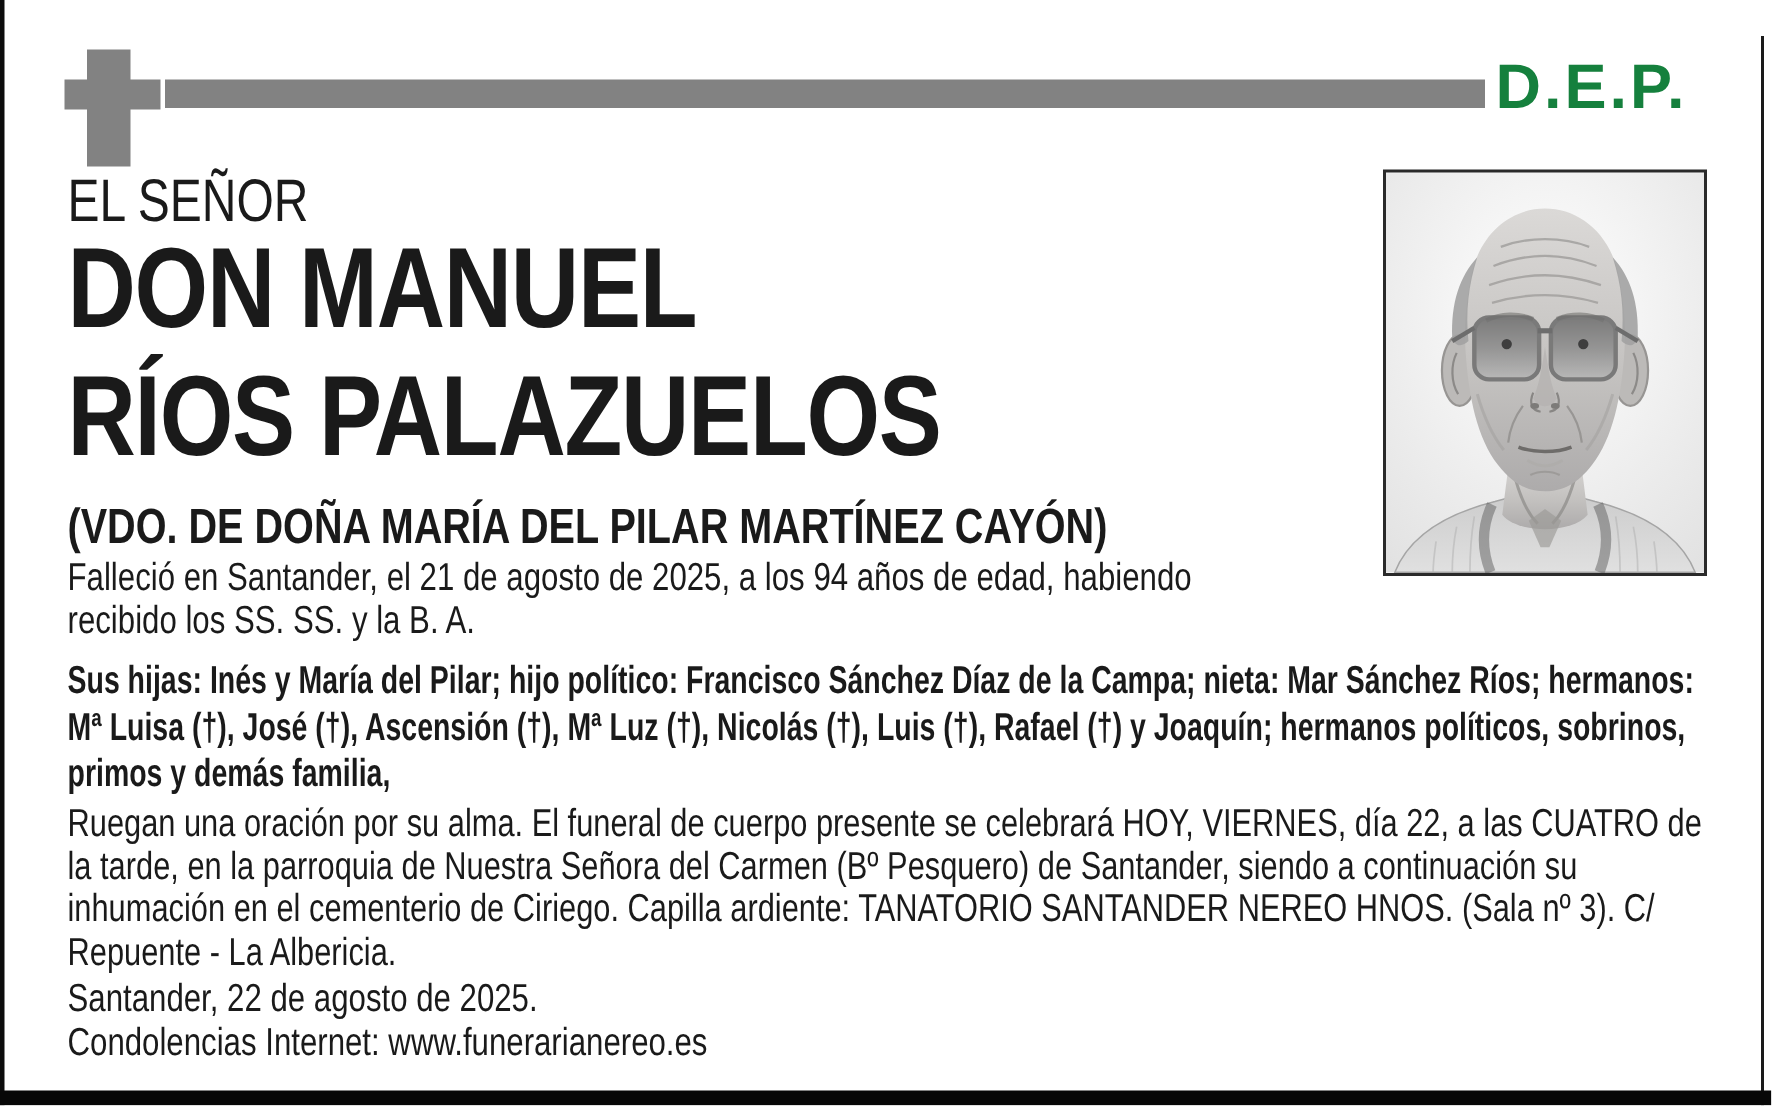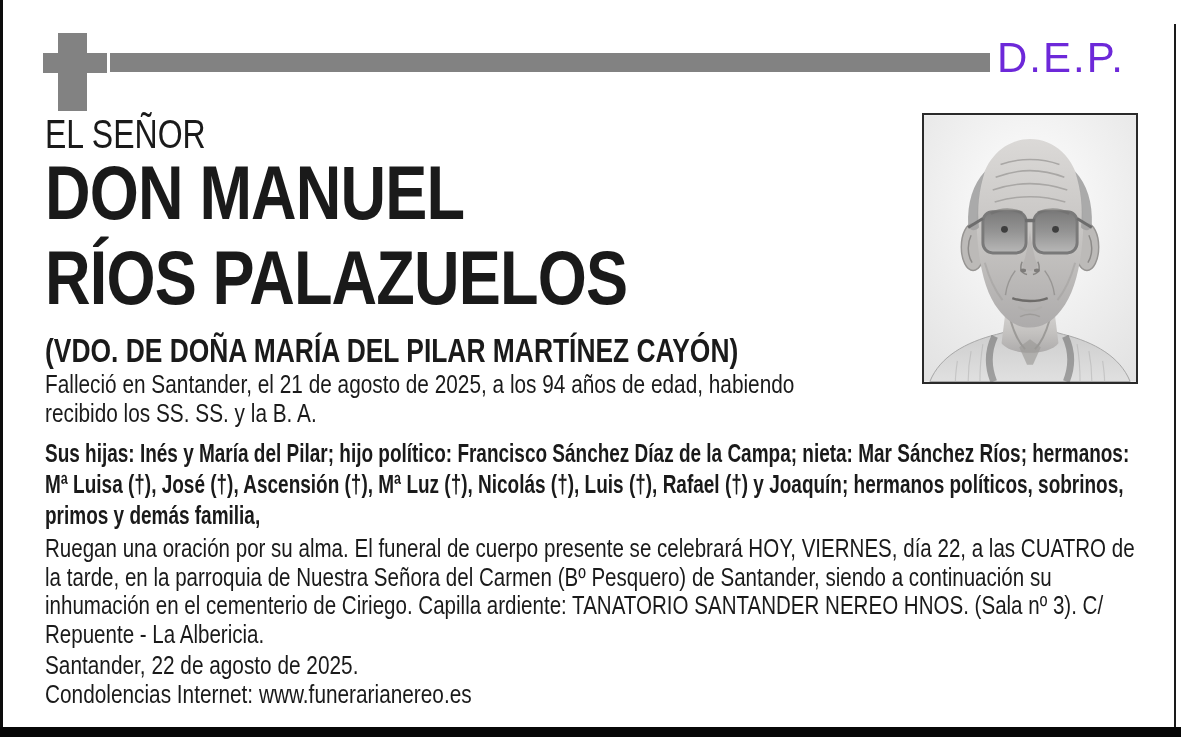--- a/index.html
+++ b/index.html
@@ -11,22 +11,22 @@
   }
   
   .frame-left  { position:absolute; left:0; top:0; width:3px; height:737px; background:#0c0c0c; }
   .frame-right { position:absolute; left:1174px; top:24px; width:2px; height:713px; background:#1a1a1a; }
   .frame-bottom{ position:absolute; left:0; bottom:0; width:1181px; height:10px; background:#070707; }
 
   
   .cross-v { position:absolute; left:58px;  top:33px; width:29px; height:78px; background:#828282; }
   .cross-h { position:absolute; left:43px;  top:53px; width:64px; height:20px; background:#828282; }
   .hbar    { position:absolute; left:110px; top:53px; width:880px; height:19px; background:#828282; }
-  .dep     { position:absolute; left:997px; top:34px; font-size:42px; font-weight:400;
-             color:#6d28d9; letter-spacing:2px; white-space:nowrap; }
+  .dep     { position:absolute; left:997px; top:34px; font-size:42px; font-weight:700;
+             color:#15803d; letter-spacing:2px; white-space:nowrap; }
 
   
   .photo { position:absolute; left:922px; top:113px; width:216px; height:271px;
            border:2px solid #2a2a2a; background:#f5f5f5; }
   .photo svg { display:block; width:100%; height:100%; }
 
   
   .tx { position:absolute; left:45px; transform-origin:0 0; }
   .salutation { top:112px; font-size:40px; font-weight:400; white-space:nowrap;
                 transform:scaleX(0.80); letter-spacing:0; }

